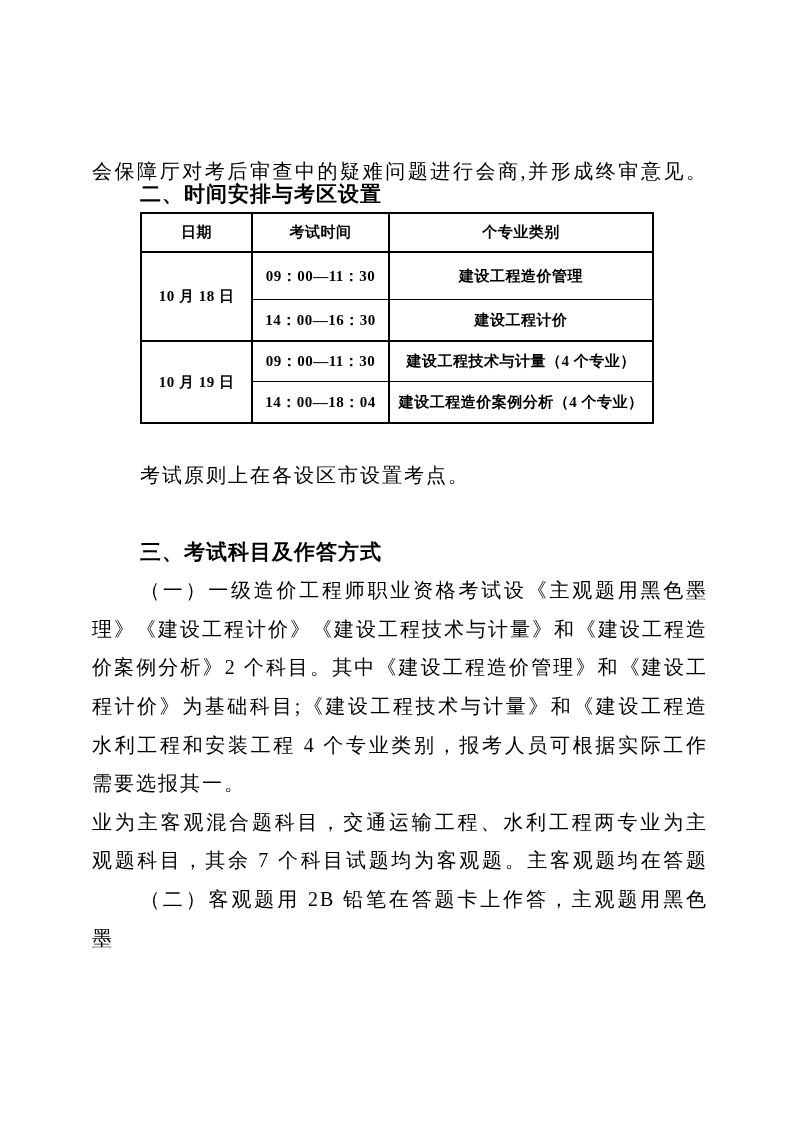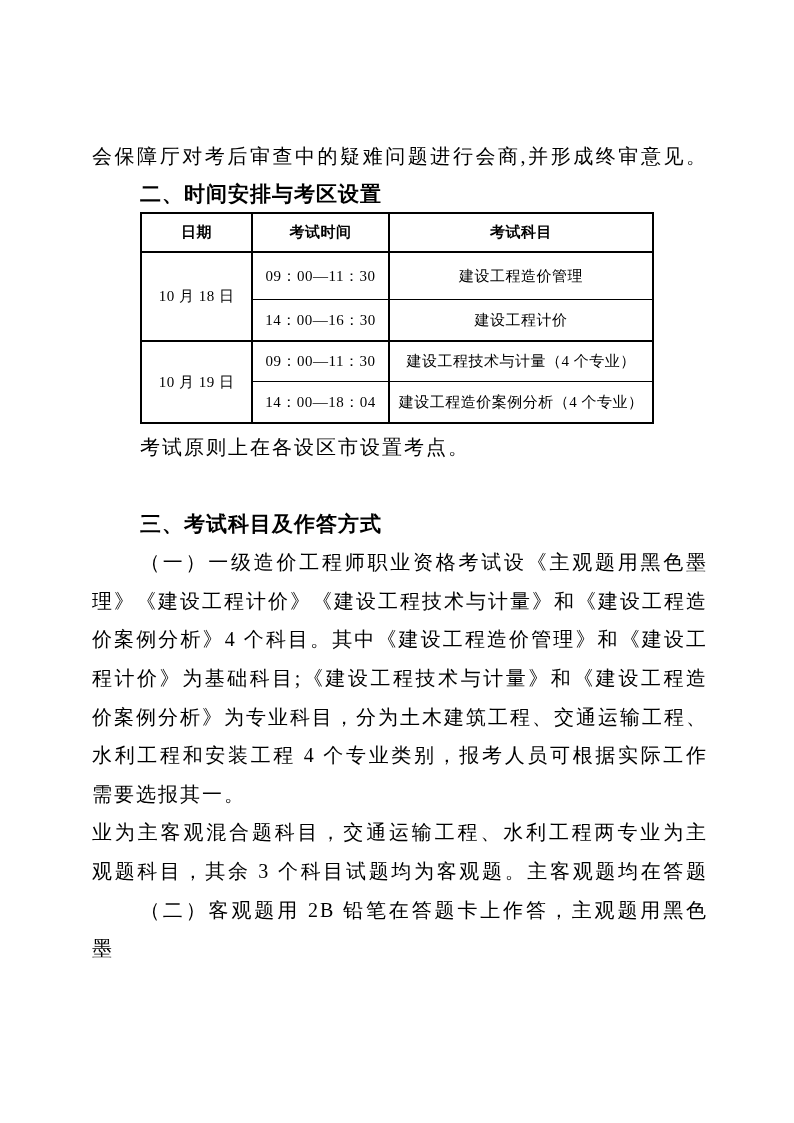--- a/index.html
+++ b/index.html
@@ -13,21 +13,21 @@
     height: 1123px;
     background: #ffffff;
     overflow: hidden;
     font-family: "Liberation Serif", "DejaVu Serif", serif;
     color: #000000;
   }
   
   .intro-line {
     position: absolute;
     left: 92px;
-    top: 137px;
+    top: 152px;
     width: 616px;
     font-size: 20px;
     line-height: 39px;
     letter-spacing: 2px;
     text-align: justify;
     text-align-last: justify;
   }
   
   .sec-heading {
     font-family: Liberation Sans, sans-serif;
@@ -57,42 +57,42 @@
   .sched-table td {
     border: 1px solid #000;
     border-left-width: 2px;
     border-right-width: 2px;
     padding: 0;
     text-align: center;
     vertical-align: middle;
     font-size: 15px;
     letter-spacing: 0.5px;
     white-space: nowrap;
-    font-weight: normal;
+    font-weight: bold;
     font-family: "Liberation Serif", "DejaVu Serif", serif;
   }
   .sched-table .hrow th {
     height: 37px;
     border-bottom-width: 2px;
     font-weight: bold;
     font-family: "Liberation Sans", "DejaVu Sans", sans-serif;
     border-radius: 13px;
   }
   .sched-table .r1 td { height: 46px; }
   .sched-table .r2 td { height: 40px; }
   .sched-table .r3 td { height: 39px; border-top-width: 2px; }
   .sched-table .r4 td { height: 40px; }
   .col-date    { width: 111px; }
   .col-time    { width: 137px; }
   .col-subject { width: 264px; }
   
   .flow {
     position: absolute;
     left: 92px;
-    top: 428px;
+    top: 456px;
     width: 616px;
     font-size: 20px;
     line-height: 38.6px;
     letter-spacing: 2px;
   }
   .line { min-height: 38.6px; }
   .indent { text-indent: 48px; }
   .just {
     text-align: justify;
     text-align-last: justify;
@@ -118,21 +118,21 @@
   <table class="sched-table">
     <colgroup>
       <col class="col-date">
       <col class="col-time">
       <col class="col-subject">
     </colgroup>
     <tbody>
       <tr class="hrow">
         <th>日期</th>
         <th>考试时间</th>
-        <th>考试科目</th>
+        <th>个专业类别</th>
       </tr>
       <tr class="r1">
         <td rowspan="2">10 月 18 日</td>
         <td>09：00—11：30</td>
         <td>建设工程造价管理</td>
       </tr>
       <tr class="r2">
         <td>14：00—16：30</td>
         <td>建设工程计价</td>
       </tr>
@@ -148,25 +148,24 @@
     </tbody>
   </table>
 
   <div class="flow">
     <div class="line indent">考试原则上在各设区市设置考点。</div>
 
     <div class="line heading-line">三、考试科目及作答方式</div>
 
     <div class="line indent just">（一）一级造价工程师职业资格考试设《主观题用黑色墨</div>
     <div class="line just">理》《建设工程计价》《建设工程技术与计量》和《建设工程造</div>
-    <div class="line just">价案例分析》4 个科目。其中《建设工程造价管理》和《建设工</div>
+    <div class="line just">价案例分析》2 个科目。其中《建设工程造价管理》和《建设工</div>
     <div class="line just">程计价》为基础科目;《建设工程技术与计量》和《建设工程造</div>
-    <div class="line just">价案例分析》为专业科目，分为土木建筑工程、交通运输工程、</div>
     <div class="line just">水利工程和安装工程 4 个专业类别，报考人员可根据实际工作</div>
     <div class="line">需要选报其一。</div>
 
     <div class="line just">业为主客观混合题科目，交通运输工程、水利工程两专业为主</div>
-    <div class="line just">观题科目，其余 3 个科目试题均为客观题。主客观题均在答题</div>
+    <div class="line just">观题科目，其余 7 个科目试题均为客观题。主客观题均在答题</div>
 
     <div class="line indent just">（二）客观题用 2B 铅笔在答题卡上作答，主观题用黑色墨</div>
   </div>
 
 </div>
 
 </body></html>

